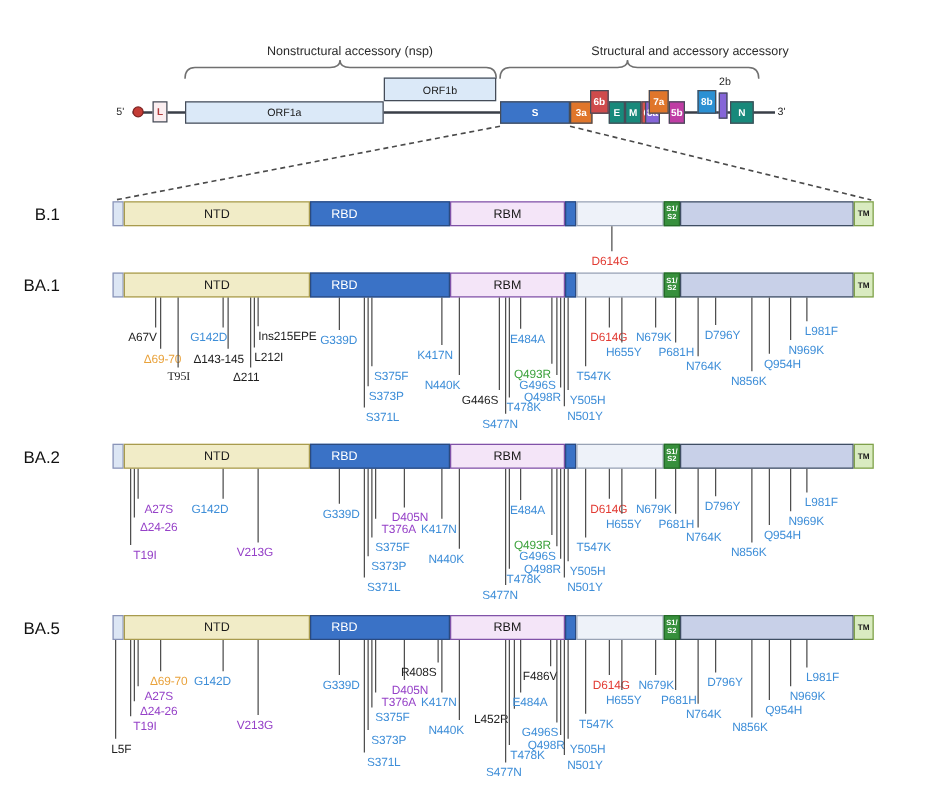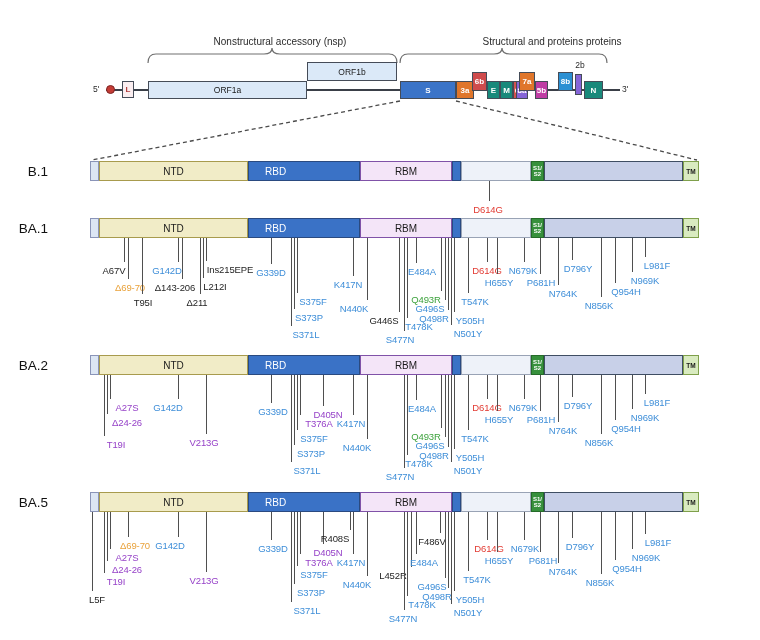--- a/index.html
+++ b/index.html
@@ -20,21 +20,21 @@
   .mline{position:absolute;width:1px;background:#4f4f4f;}
   .mlab{position:absolute;transform:translateX(-50%);font-size:9.5px;white-space:nowrap;letter-spacing:-0.1px;}
   svg{position:absolute;left:0;top:0;}
 </style>
 </head>
 <body>
 
 <div id="fig">
 
   <div class="sect-title" style="left:280px;top:36px;">Nonstructural accessory (nsp)</div>
-  <div class="sect-title" style="left:552px;top:36px;">Structural and proteins proteins</div>
+  <div class="sect-title" style="left:552px;top:36px;">Structural and accessory accessory</div>
 
   <svg width="760" height="640">
     <path d="M148,63 Q148,54 156,54 L264,54 Q272,54 272,48 Q272,54 280,54 L389,54 Q397,54 397,63" fill="none" stroke="#707070" stroke-width="1.2"></path>
     <path d="M400,63 Q400,54 408,54 L494,54 Q502,54 502,48 Q502,54 510,54 L599,54 Q607,54 607,63" fill="none" stroke="#707070" stroke-width="1.2"></path>
     <line x1="400" y1="101" x2="92" y2="160" stroke="#4a4a4a" stroke-width="1.3" stroke-dasharray="4 3"></line>
     <line x1="456" y1="101" x2="697" y2="160" stroke="#4a4a4a" stroke-width="1.3" stroke-dasharray="4 3"></line>
   </svg>
 
   <div class="gline" style="left:106px;top:89px;width:514px;"></div>
   <div class="endlab" style="left:93px;top:84px;">5'</div>
@@ -121,25 +121,25 @@
           <span class="dlab" style="color: rgb(26, 26, 26);"></span>
         </div>
         <div class="seg tm" style="left: 683px; top: 218px; width: 16px; background: rgb(217, 235, 192); border: 1.4px solid rgb(127, 160, 75);">
           <span class="dlab" style="color: rgb(26, 26, 26);">TM</span>
         </div>
         <div class="mline" style="left: 124px; top: 238px; height: 24px;"></div>
         <div class="mlab" style="left: 114px; top: 265px; color: rgb(31, 31, 31);">A67V</div>
         <div class="mline" style="left: 128px; top: 238px; height: 41px;"></div>
         <div class="mlab" style="left: 130px; top: 282px; color: rgb(233, 162, 59);">Δ69-70</div>
         <div class="mline" style="left: 142px; top: 238px; height: 56px;"></div>
-        <div class="mlab" style="left: 143px; top: 297px; color: rgb(31, 31, 31);">T95I</div>
+        <div class="mlab" style="left: 143px; top: 297px; color: rgb(31, 31, 31); font-family: Liberation Serif, serif;">T95I</div>
         <div class="mline" style="left: 178px; top: 238px; height: 24px;"></div>
         <div class="mlab" style="left: 167px; top: 265px; color: rgb(62, 142, 216);">G142D</div>
         <div class="mline" style="left: 182px; top: 238px; height: 41px;"></div>
-        <div class="mlab" style="left: 175px; top: 282px; color: rgb(31, 31, 31);">Δ143-206</div>
+        <div class="mlab" style="left: 175px; top: 282px; color: rgb(31, 31, 31);">Δ143-145</div>
         <div class="mline" style="left: 200px; top: 238px; height: 56px;"></div>
         <div class="mlab" style="left: 197px; top: 297px; color: rgb(31, 31, 31);">Δ211</div>
         <div class="mline" style="left: 203px; top: 238px; height: 40px;"></div>
         <div class="mlab" style="left: 215px; top: 281px; color: rgb(31, 31, 31);">L212I</div>
         <div class="mline" style="left: 206px; top: 238px; height: 23px;"></div>
         <div class="mlab" style="left: 230px; top: 264px; color: rgb(31, 31, 31);">Ins215EPE</div>
         <div class="mline" style="left: 271px; top: 238px; height: 26px;"></div>
         <div class="mlab" style="left: 271px; top: 267px; color: rgb(62, 142, 216);">G339D</div>
         <div class="mline" style="left: 291px; top: 238px; height: 88px;"></div>
         <div class="mlab" style="left: 306px; top: 329px; color: rgb(62, 142, 216);">S371L</div>

